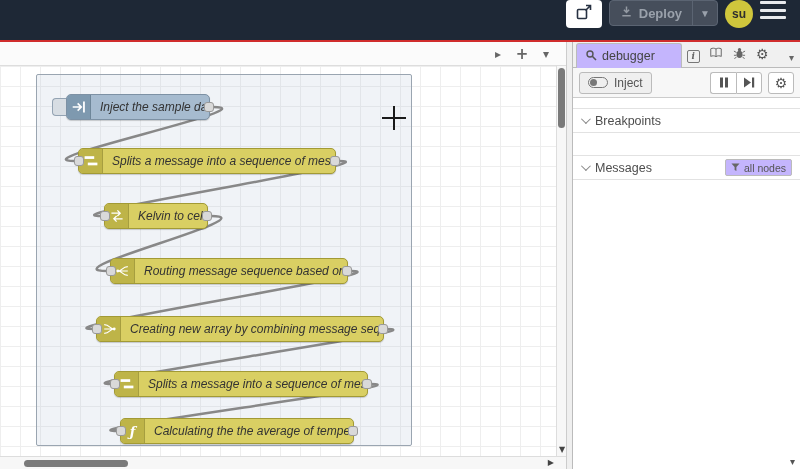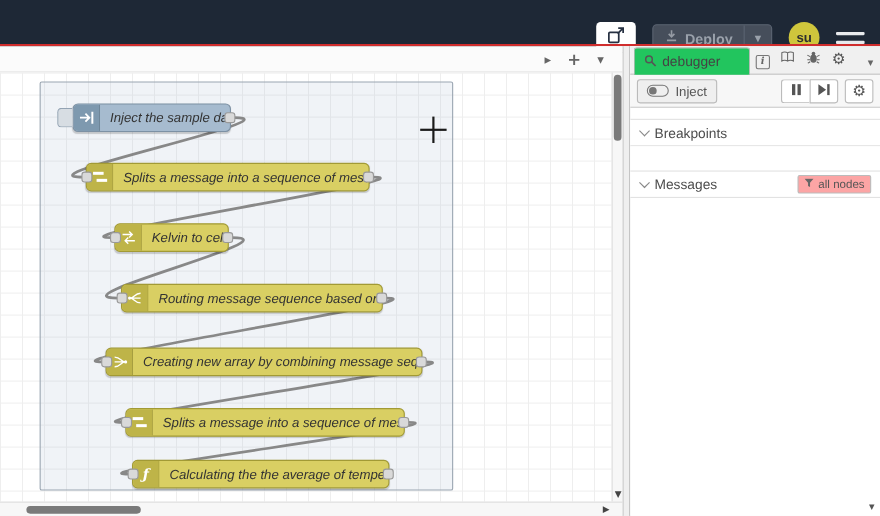--- a/index.html
+++ b/index.html
@@ -1,22 +1,22 @@
 <!DOCTYPE html>
 <html style="--header-bg: #1e2836; --header-underline: #d02d2d; --avatar-bg: #cfc63c; --inject-bg: #a6bbcf; --inject-border: #7d91a4; --inject-icon-bg: #7e99af; --yellow-bg: #d9cf63; --yellow-border: #a29a35; --yellow-icon-bg: #beb448; --wire: #888888;"><head>
 <meta charset="utf-8">
 <style>
   * { box-sizing: border-box; margin: 0; padding: 0; }
   body { font-family: "Liberation Sans", sans-serif; background: #888; }
   .screen { position: relative; width: 800px; height: 469px; background: #fff; overflow: hidden; }
 
   
   .header { position: absolute; left: 0; top: 0; width: 800px; height: 48px;
-            background: var(--header-bg, #1e2836); display: flex; align-items: flex-end;
-            justify-content: flex-end; gap: 15px; padding-right: 14px; }
+            background: var(--header-bg, #1e2836); display: flex; align-items: flex-start;
+            justify-content: flex-end; gap: 7px; padding-right: 14px; }
   .header-underline { position: absolute; left: 0; top: 40px; width: 800px; height: 2px;
             background: var(--header-underline, #d02d2d); }
   .app-switch-btn { width: 36px; height: 28px; background: #fff; border-radius: 4px;
             display: flex; align-items: center; justify-content: center; cursor: pointer; }
   .deploy-btn { height: 26px; display: flex; align-items: stretch; background: #464e5b;
             border: 1px solid #5b6472; border-radius: 4px; overflow: hidden; cursor: pointer; }
   .deploy-main { display: flex; align-items: center; gap: 6px; padding: 0 10px; }
   .deploy-label { color: #9aa1ab; font-size: 13px; font-weight: bold; }
   .deploy-caret { display: flex; align-items: center; padding: 0 7px;
             border-left: 1px solid #5b6472; color: #9aa1ab; font-size: 10px; }
@@ -86,21 +86,21 @@
   
   .splitter { position: absolute; left: 566px; top: 42px; width: 7px; height: 427px;
             background: #efefef; border-left: 1px solid #ccc; border-right: 1px solid #bbb;
             cursor: col-resize; }
 
   
   .sidebar { position: absolute; left: 573px; top: 42px; width: 227px; height: 427px;
             background: #fff; }
   .sb-tabs { height: 26px; background: #f0f0f0; border-bottom: 1px solid #bbb;
             display: flex; align-items: flex-end; padding-left: 3px; }
-  .sb-tab-active { height: 25px; background: #22c55e; border: 1px solid #bbb; border-bottom: none;
+  .sb-tab-active { height: 25px; background: #c4b5fd; border: 1px solid #bbb; border-bottom: none;
             border-radius: 3px 3px 0 0; display: flex; align-items: center; gap: 5px;
             padding: 0 26px 0 8px; font-size: 12.5px; color: #444; margin-bottom: -1px;
             cursor: pointer; position: relative; z-index: 2; }
   .icon-tab { width: 23px; height: 24px; display: flex; align-items: center;
             justify-content: center; cursor: pointer; }
   .sb-tabs-caret { margin-left: auto; padding: 0 6px 4px 0; color: #666; font-size: 10px;
             cursor: pointer; font-family: "DejaVu Sans", sans-serif; }
   .info-box { display: inline-flex; width: 13px; height: 13px; border: 1px solid #777;
             border-radius: 2px; align-items: center; justify-content: center;
             font-family: "DejaVu Serif", serif; font-style: italic; font-weight: bold;
@@ -125,21 +125,21 @@
   .btn-pair .mini-btn:last-child { border-radius: 0 3px 3px 0; }
 
   .sb-section-header { height: 25px; display: flex; align-items: center; gap: 7px;
             padding: 0 8px; border-top: 1px solid #e2e2e2; border-bottom: 1px solid #e2e2e2;
             cursor: pointer; background: #fff; }
   .sb-section-header .label { font-size: 12.5px; font-weight: normal; color: #4d4d4d; }
   .chev { width: 7px; height: 7px; border-right: 1.5px solid #888; border-bottom: 1.5px solid #888;
             transform: rotate(45deg) translateY(-2px); flex: none; }
   .sb-section-body { background: #fff; }
   .filter-btn { margin-left: auto; display: flex; align-items: center; gap: 4px;
-            height: 17px; padding: 0 5px; background: #fca5a5; border: 1px solid #bbb;
+            height: 17px; padding: 0 5px; background: #c4b5fd; border: 1px solid #bbb;
             border-radius: 2px; font-size: 10.5px; color: #555; cursor: pointer; }
   .sb-bottom-caret { position: absolute; right: 5px; bottom: 2px; color: #555; font-size: 10px;
             cursor: pointer; font-family: "DejaVu Sans", sans-serif; }
 </style>
 </head>
 <body>
 
 <div class="screen">
 
   <div class="header">

